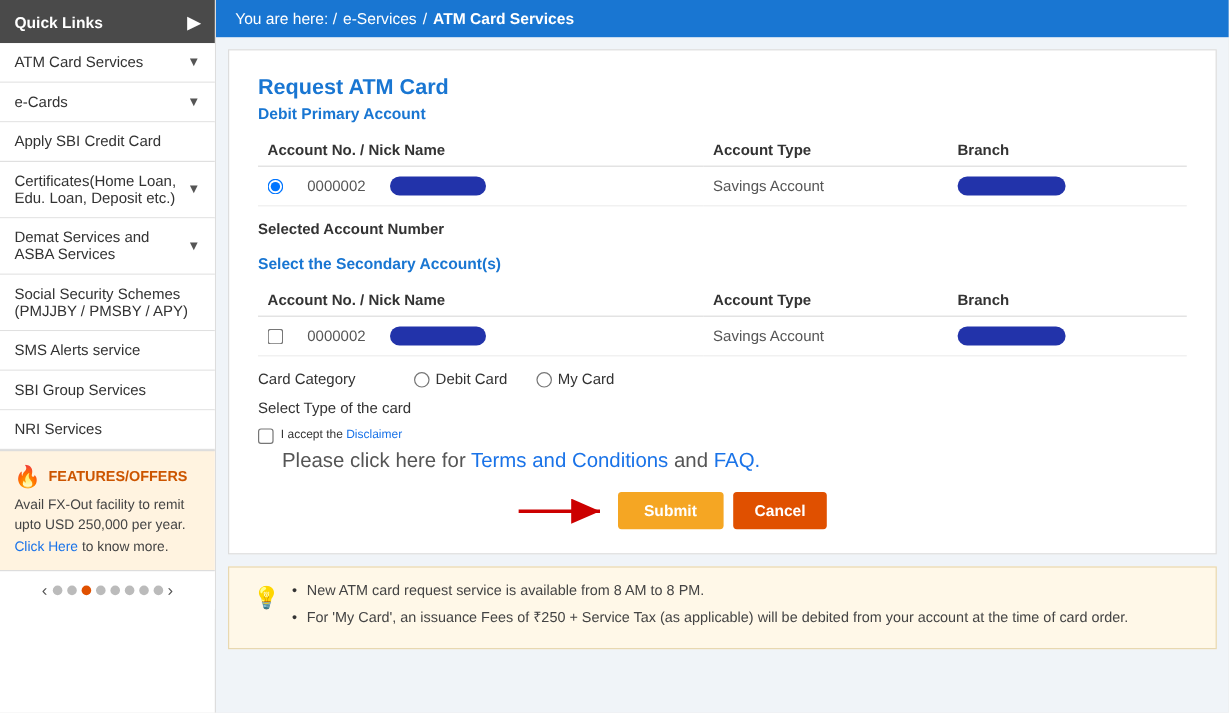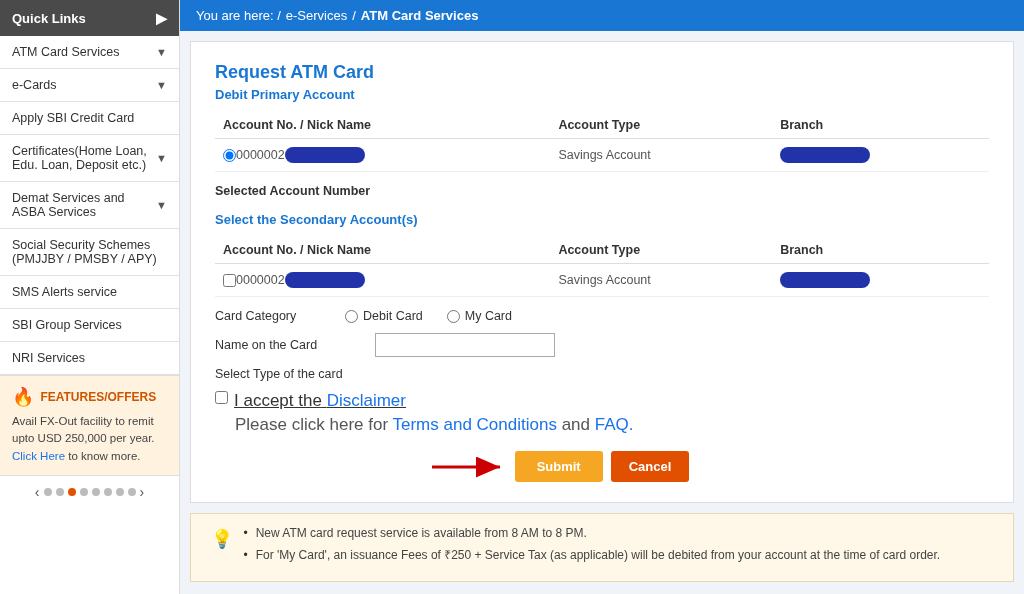--- a/index.html
+++ b/index.html
@@ -39,37 +39,37 @@
     
     .account-table { width: 100%; border-collapse: collapse; margin-bottom: 12px; }
     .account-table th { text-align: left; padding: 6px 8px; font-size: 12.5px; color: #333; font-weight: bold; border-bottom: 1px solid #ddd; }
     .account-table td { padding: 8px 8px; font-size: 12.5px; color: #555; border-bottom: 1px solid #eee; }
 
     .selected-label { font-size: 12.5px; color: #333; font-weight: bold; margin-bottom: 14px; }
 
     .blurred-text { display: inline-block; background: #2233aa; color: #2233aa; border-radius: 8px; padding: 2px 18px; min-width: 80px; height: 16px; vertical-align: middle; }
     .blurred-branch { display: inline-block; background: #2233aa; color: #2233aa; border-radius: 8px; padding: 2px 22px; min-width: 90px; height: 16px; vertical-align: middle; }
 
-    .radio-row { display: flex; align-items: center; gap: 0; }
+    .radio-row { display: flex; align-items: center; gap: 20px; }
 
     
     .form-row { display: flex; align-items: center; margin-bottom: 10px; }
     .form-label { width: 160px; font-size: 12.5px; color: #333; font-weight: normal; }
     .form-value { flex: 1; }
 
     .radio-group { display: flex; gap: 24px; align-items: center; }
     .radio-option { display: flex; align-items: center; gap: 5px; font-size: 12.5px; color: #333; }
 
     input[type="text"] { border: 1px solid #aaa; padding: 4px 8px; font-size: 12.5px; width: 180px; }
 
     .card-category-label { width: 130px; }
 
     
     .disclaimer-row { display: flex; align-items: flex-start; gap: 6px; margin-top: 8px; margin-bottom: 4px; }
-    .disclaimer-text { font-size: 17px; color: #333; text-decoration: underline; }
+    .disclaimer-text { font-size: 10px; color: #333; }
     .disclaimer-text a { color: #1a73e8; text-decoration: none; }
     .terms-text { font-size: 17px; color: #555; margin-left: 20px; }
     .terms-text a { color: #1a73e8; text-decoration: none; }
 
     
     .submit-row { display: flex; align-items: center; justify-content: center; margin-top: 16px; gap: 8px; position: relative; }
     .btn-submit { background: #f5a623; color: #fff; border: none; padding: 8px 22px; font-size: 13px; font-weight: bold; cursor: pointer; border-radius: 3px; }
     .btn-cancel { background: #e05000; color: #fff; border: none; padding: 8px 18px; font-size: 13px; font-weight: bold; cursor: pointer; border-radius: 3px; }
 
     
@@ -220,26 +220,20 @@
               <span>Debit Card</span>
             </label>
             <label class="radio-option">
               <input type="radio" name="card-category" style="">
               <span>My Card</span>
             </label>
           </div>
         </div>
       </div>
 
-      <div class="form-row">
-        <div class="form-label">Name on the Card</div>
-        <div class="form-value">
-          <input type="text" value="" style="">
-        </div>
-      </div>
 
       <div class="form-row">
         <div class="form-label">Select Type of the card</div>
         <div class="form-value"></div>
       </div>
 
       <div class="disclaimer-row">
         <input type="checkbox" style="">
         <span class="disclaimer-text">
           <span>I accept the</span>

